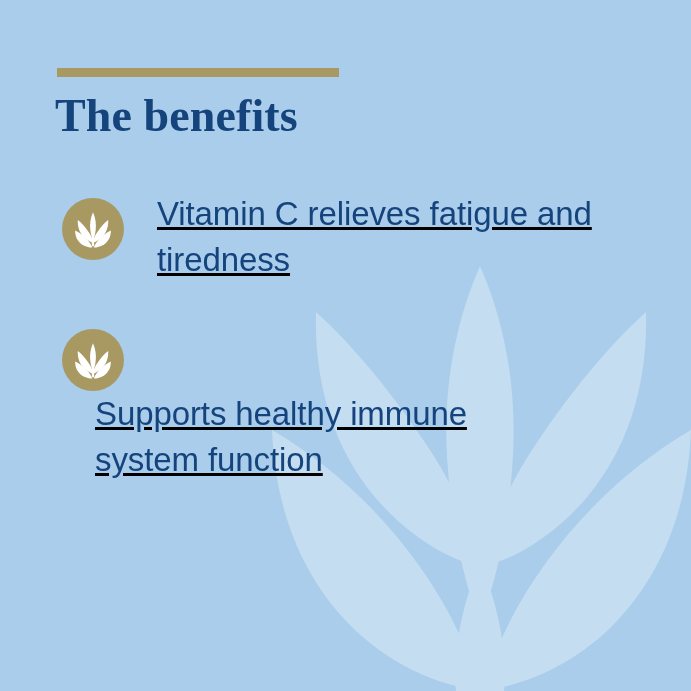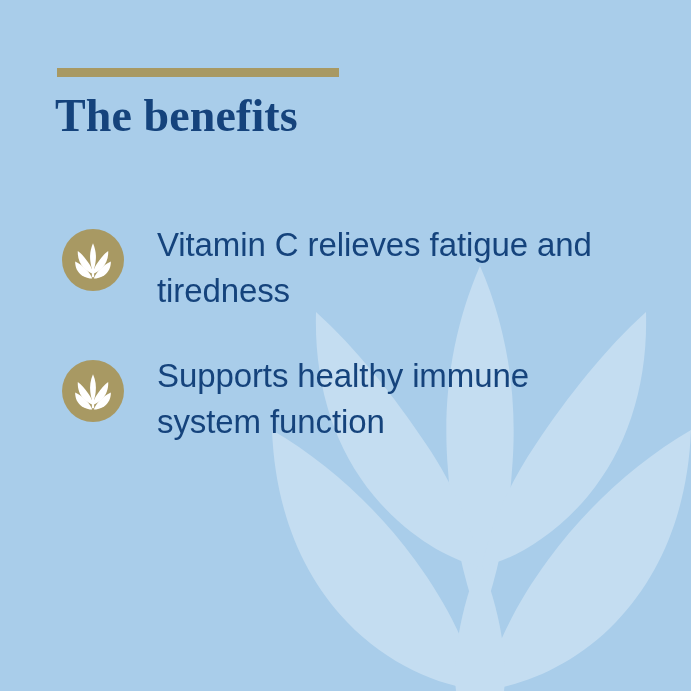--- a/index.html
+++ b/index.html
@@ -53,35 +53,36 @@
     color: #15437c;
     letter-spacing: 0.1px;
     white-space: nowrap;
     text-align: right;
   }
 
   
   #benefits-list {
     position: absolute;
     left: 62px;
-    top: 222px;
+    top: 191px;
     width: 600px;
     list-style: none;
     margin: 0;
     padding: 0;
+    text-decoration: underline;
   }
 
   .benefit-item {
     position: relative;
     display: flex;
     align-items: flex-start;
     margin-bottom: 39px;
     min-height: 62px;
   }
-  .benefit-item:last-child { margin-bottom: 0; }
+  .benefit-item:last-child { margin-bottom: 0; flex-direction: column; }
 
   .benefit-badge {
     flex: 0 0 auto;
     width: 62px;
     height: 62px;
     border-radius: 50%;
     background: #a89963;
     display: flex;
     align-items: center;
     justify-content: center;

